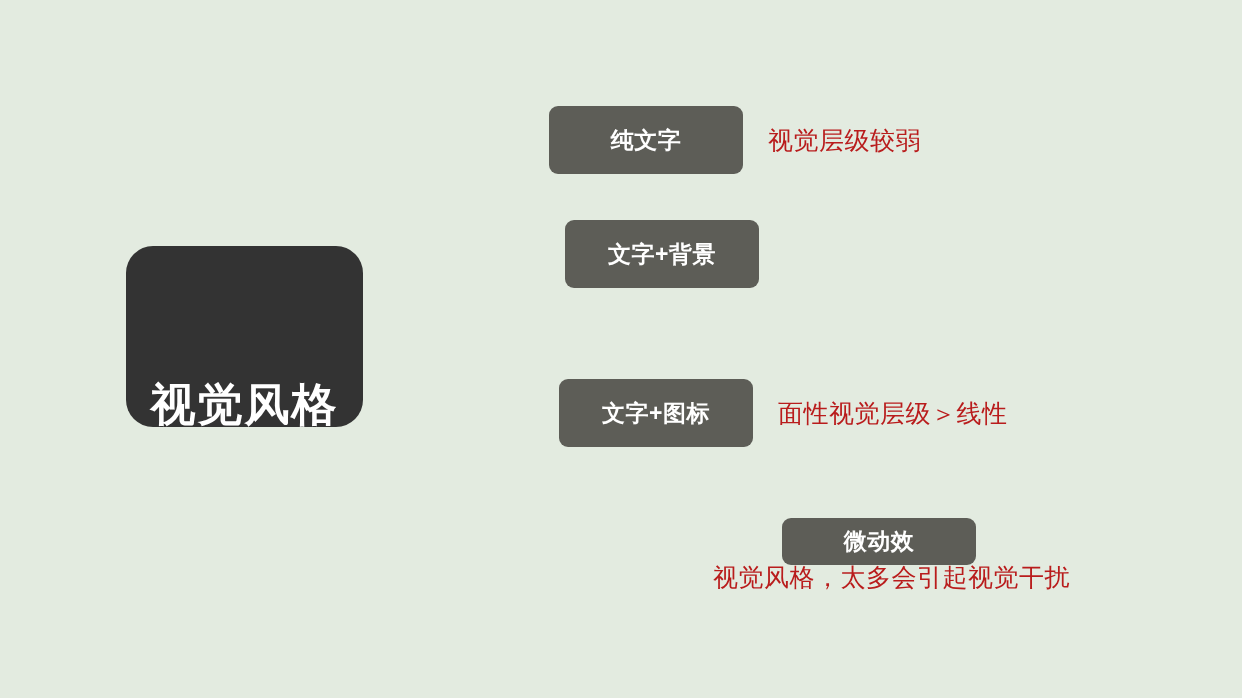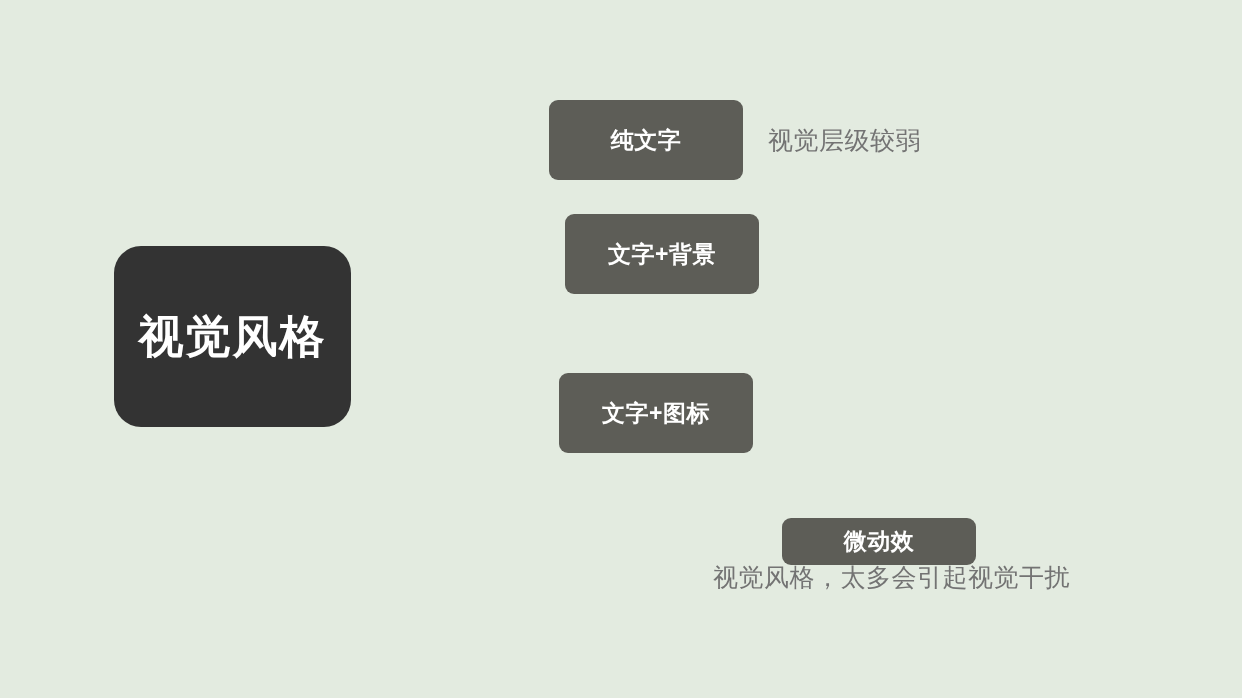--- a/index.html
+++ b/index.html
@@ -19,28 +19,28 @@
     position: absolute;
     inset: 0;
     width: 1242px;
     height: 698px;
     background: #e3ebe0;
   }
 
   
   #main-card {
     position: absolute;
-    left: 114px;
+    left: 126px;
     top: 246px;
     width: 237px;
     height: 181px;
     background: #333333;
     border-radius: 27px;
     display: flex;
-    align-items: center;
+    align-items: flex-end;
     justify-content: center;
     box-sizing: border-box;
   }
   #main-card .main-title {
     color: #ffffff;
     font-size: 45px;
     font-weight: 700;
     letter-spacing: 2px;
     line-height: 1;
     white-space: nowrap;
@@ -62,42 +62,42 @@
     display: flex;
     align-items: center;
   }
   .row-0 { top: 0px; }
   .row-1 { top: 114px; margin-left: 16px; }
   .row-2 { top: 273px; margin-left: 10px; }
   .row-3 { top: 414px; flex-direction: column; }
 
   .chip {
     width: 194px;
-    height: 80px;
+    height: 68px;
     min-width: 194px;
     background: #5d5d57;
     border-radius: 9px;
     display: flex;
     align-items: center;
     justify-content: center;
     box-sizing: border-box;
   }
   .chip-label {
     color: #ffffff;
     font-size: 23px;
     font-weight: 700;
     letter-spacing: 0.5px;
     line-height: 1;
     white-space: nowrap;
     text-align: center;
   }
 
   .desc {
     margin-left: 25px;
-    color: #737373;
+    color: #b91c1c;
     font-size: 25px;
     font-weight: 400;
     letter-spacing: 0.5px;
     line-height: 1;
     white-space: nowrap;
   }
 </style>
 </head>
 <body>
 
@@ -119,20 +119,21 @@
     <div class="row row-1">
       <div class="chip">
         <span class="chip-label">文字+背景</span>
       </div>
     </div>
 
     <div class="row row-2">
       <div class="chip">
         <span class="chip-label">文字+图标</span>
       </div>
+      <span class="desc">面性视觉层级＞线性</span>
     </div>
 
     <div class="row row-3">
       <div class="chip">
         <span class="chip-label">微动效</span>
       </div>
       <span class="desc">视觉风格，太多会引起视觉干扰</span>
     </div>
 
   </div>

